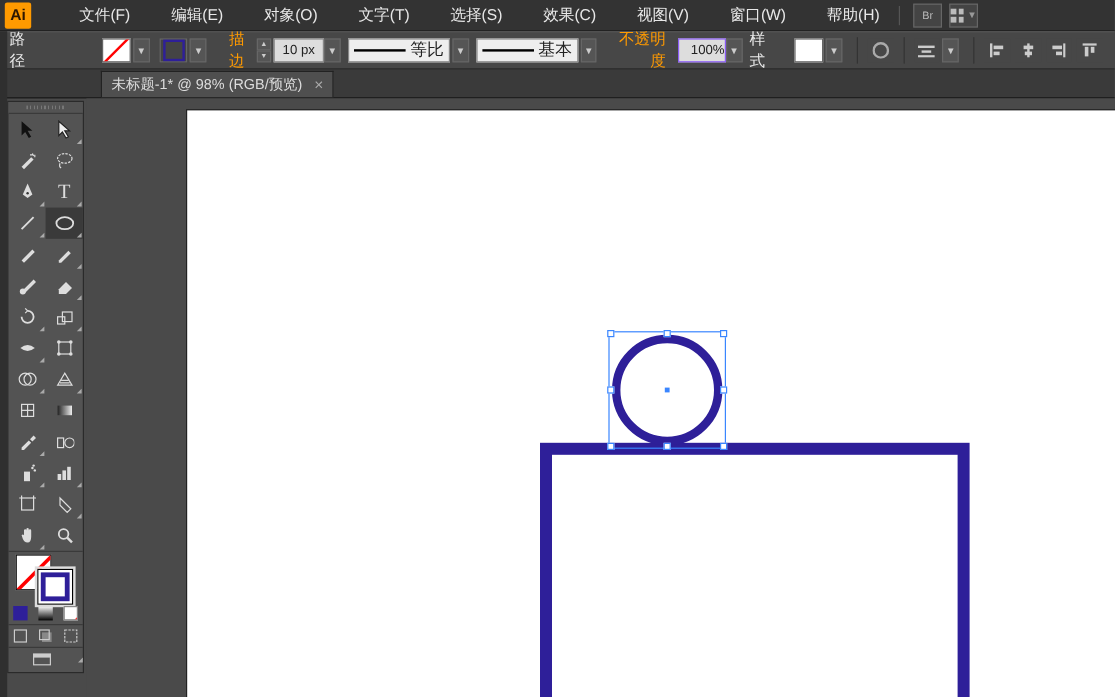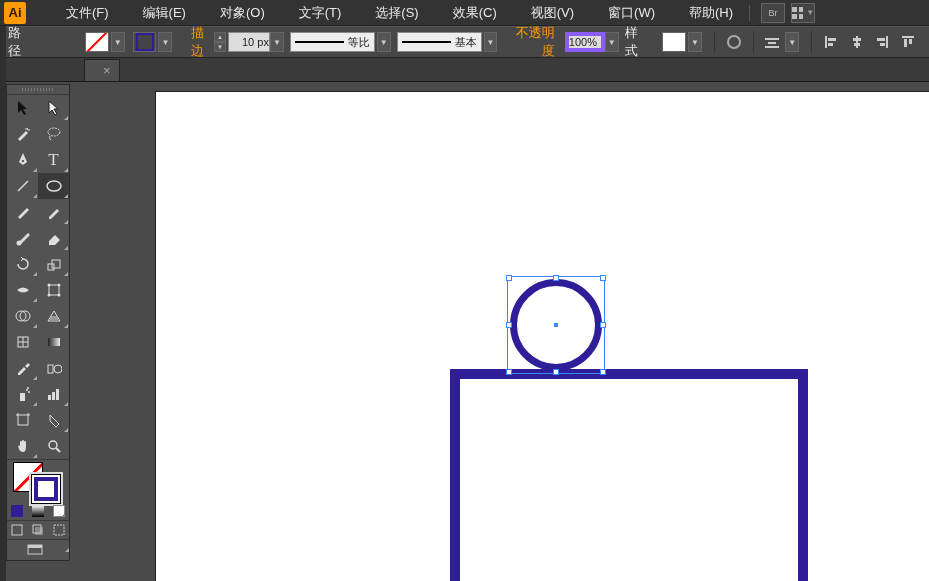--- a/index.html
+++ b/index.html
@@ -16,27 +16,27 @@
 
 .optbar { height: 32px; background: #474747; display: flex; align-items: center; padding: 0 8px; border-bottom: 1px solid #222; border-top: 1px solid #555; }
 .opt-label { color: #e8e8e8; margin-right: 10px; font-size: 13px; }
 .opt-label.orange { color: #ff9a00; text-align: right; }
 .swatch-box { width: 24px; height: 20px; border: 1px solid #666; margin: 0 2px; display: flex; align-items: center; justify-content: center; position: relative; cursor: pointer; }
 .swatch-none { background: #fff; position: relative; overflow: hidden; }
 .swatch-none::after { content: ""; position: absolute; left: -4px; top: 8px; width: 30px; height: 2px; background: red; transform: rotate(-45deg); }
 .swatch-stroke { background: #444; }
 .swatch-stroke::after { content: ""; width: 14px; height: 14px; border: 2px solid #2e1f99; display: block; }
 .chev-btn { width: 14px; height: 20px; background: #555; border: 1px solid #666; display: flex; align-items: center; justify-content: center; font-size: 8px; color: #ccc; cursor: pointer; margin-right: 6px; }
-.stroke-input { width: 42px; height: 20px; background: #ddd; color: #222; border: 1px solid #888; text-align: right; font-size: 11px; }
+.stroke-input { width: 42px; height: 20px; background: #ddd; color: #222; border: 1px solid #888; text-align: center; font-size: 11px; }
 .stepper { display: flex; flex-direction: column; margin-right: 2px; }
 .step-btn { width: 12px; height: 10px; background: #555; border: 1px solid #666; font-size: 6px; color: #ccc; display: flex; align-items: center; justify-content: center; cursor: pointer; }
 .line-preview { width: 86px; height: 20px; background: #eee; border: 1px solid #888; display: flex; align-items: center; justify-content: space-between; padding: 0 4px; cursor: pointer; margin-right: 2px; }
 .line-preview .ln { flex: 1; height: 2px; background: #000; margin-right: 4px; }
-.line-preview .lbl { font-size: 11px; color: #222; }
-.opacity-input { width: 40px; height: 20px; background: #ddd; color: #222; border: 4px solid #8b5cf6; text-align: left; font-size: 11px; }
+.line-preview .lbl { font-size: 14px; color: #222; }
+.opacity-input { width: 40px; height: 20px; background: #ddd; color: #222; border: 1px solid #8b5cf6; text-align: right; font-size: 11px; }
 .align-btn { width: 22px; height: 20px; background: #474747; display: flex; align-items: center; justify-content: center; cursor: pointer; margin: 0 2px; color: #ccc; font-size: 12px; }
 .vsep { width: 1px; height: 22px; background: #333; margin: 0 6px; }
 
 
 .tabbar { height: 24px; background: #3a3a3a; display: flex; align-items: flex-end; padding-left: 84px; border-bottom: 1px solid #1a1a1a; }
 .doc-tab { height: 22px; background: #4f4f4f; padding: 0 8px; display: flex; align-items: center; font-size: 12px; color: #ddd; border: 1px solid #222; border-bottom: none; cursor: pointer; }
 .tab-close { margin-left: 10px; color: #aaa; cursor: pointer; font-size: 13px; }
 
 
 .dock-strip { position: absolute; left: 0; top: 26px; width: 6px; height: 555px; background: #2f2f2f; }
@@ -182,20 +182,21 @@
       <svg width="12" height="12">
         <rect x="0" y="0" width="12" height="2" fill="#ccc"></rect>
         <rect x="2" y="3" width="3" height="8" fill="#ccc"></rect>
         <rect x="7" y="3" width="3" height="5" fill="#ccc"></rect>
       </svg>
     </div>
 </div>
 
 <div class="tabbar">
   <div class="doc-tab">
+    <span>未标题-1* @ 98% (RGB/预览)</span>
     <span class="tab-close">×</span>
   </div>
 </div>
 
 <div class="dock-strip"></div>
 
 <div class="tools-panel">
   <div class="tool-grip"></div>
   <div class="tool-grid">
     <div class="tool-btn">

